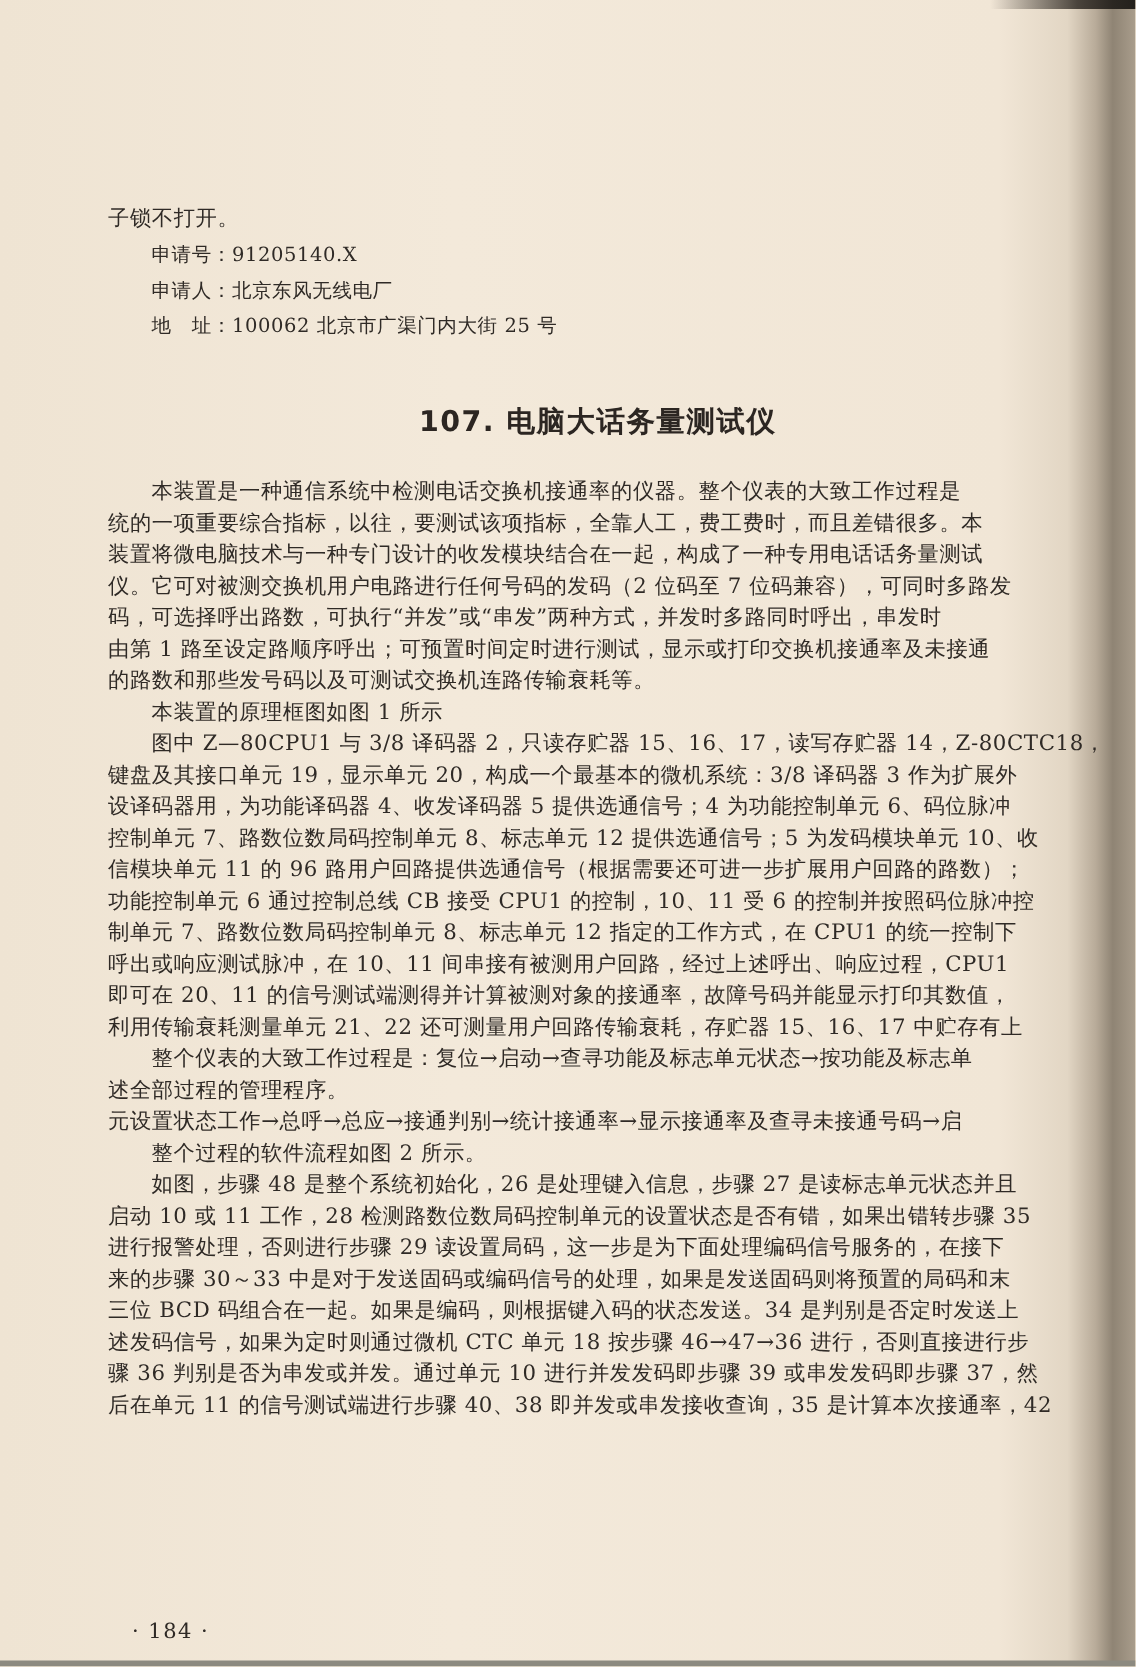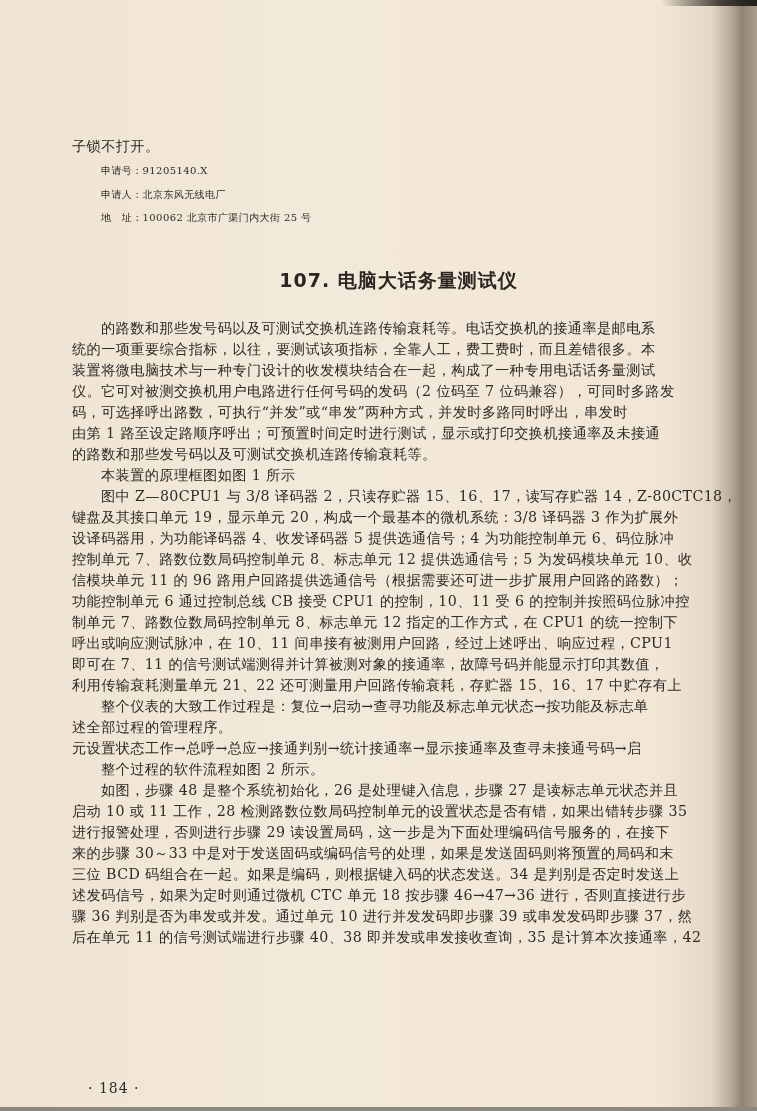--- a/index.html
+++ b/index.html
@@ -20,21 +20,21 @@
     .bottom-band {
       position: absolute; left: 0; top: 1107px; width: 757px; height: 4px;
       background: #8c8a80;
     }
     .text-block {
       position: absolute; left: 72px; width: 640px;
       font-size: 14.2px; line-height: 21px; letter-spacing: 0.4px;
     }
     .line { white-space: nowrap; height: 21px; }
     .indent { padding-left: 29px; }
-    .meta-line { white-space: nowrap; height: 23.5px; padding-left: 29px; font-size: 10px; letter-spacing: 0.4px; }
+    .meta-line { white-space: nowrap; height: 23.5px; padding-left: 29px; font-size: 13px; letter-spacing: 0.4px; }
     .title {
       position: absolute; top: 268px; left: 0; width: 757px; text-align: center;
       font-family: "DejaVu Sans", "Liberation Sans", sans-serif;
       font-size: 19px; font-weight: bold; letter-spacing: 1px; color: #2c2622;
       padding-left: 20px;
     }
     .page-number {
       position: absolute; left: 88px; top: 1080px; font-size: 14px; letter-spacing: 1px;
     }
   </style>
@@ -52,39 +52,39 @@
 <div class="text-block" style="top:160px;">
   <div class="meta-line">申请号：91205140.X</div>
   <div class="meta-line">申请人：北京东风无线电厂</div>
   <div class="meta-line">地　址：100062 北京市广渠门内大街 25 号</div>
 </div>
 
 <div class="title">107. 电脑大话务量测试仪</div>
 
 <div class="text-block" style="top:318px;">
 
-  <div class="line indent">的路数和那些发号码以及可测试交换机连路传输衰耗等。电话交换机的接通率是邮电系</div>
+  <div class="line indent">本装置是一种通信系统中检测电话交换机接通率的仪器。整个仪表的大致工作过程是</div>
   <div class="line">统的一项重要综合指标，以往，要测试该项指标，全靠人工，费工费时，而且差错很多。本</div>
   <div class="line">装置将微电脑技术与一种专门设计的收发模块结合在一起，构成了一种专用电话话务量测试</div>
   <div class="line">仪。它可对被测交换机用户电路进行任何号码的发码（2 位码至 7 位码兼容），可同时多路发</div>
   <div class="line">码，可选择呼出路数，可执行“并发”或“串发”两种方式，并发时多路同时呼出，串发时</div>
   <div class="line">由第 1 路至设定路顺序呼出；可预置时间定时进行测试，显示或打印交换机接通率及未接通</div>
   <div class="line">的路数和那些发号码以及可测试交换机连路传输衰耗等。</div>
 
   <div class="line indent">本装置的原理框图如图 1 所示</div>
 
   <div class="line indent">图中 Z—80CPU1 与 3/8 译码器 2，只读存贮器 15、16、17，读写存贮器 14，Z-80CTC18，</div>
   <div class="line">键盘及其接口单元 19，显示单元 20，构成一个最基本的微机系统：3/8 译码器 3 作为扩展外</div>
   <div class="line">设译码器用，为功能译码器 4、收发译码器 5 提供选通信号；4 为功能控制单元 6、码位脉冲</div>
   <div class="line">控制单元 7、路数位数局码控制单元 8、标志单元 12 提供选通信号；5 为发码模块单元 10、收</div>
   <div class="line">信模块单元 11 的 96 路用户回路提供选通信号（根据需要还可进一步扩展用户回路的路数）；</div>
   <div class="line">功能控制单元 6 通过控制总线 CB 接受 CPU1 的控制，10、11 受 6 的控制并按照码位脉冲控</div>
   <div class="line">制单元 7、路数位数局码控制单元 8、标志单元 12 指定的工作方式，在 CPU1 的统一控制下</div>
   <div class="line">呼出或响应测试脉冲，在 10、11 间串接有被测用户回路，经过上述呼出、响应过程，CPU1</div>
-  <div class="line">即可在 7、11 的信号测试端测得并计算被测对象的接通率，故障号码并能显示打印其数值，</div>
+  <div class="line">即可在 20、11 的信号测试端测得并计算被测对象的接通率，故障号码并能显示打印其数值，</div>
   <div class="line">利用传输衰耗测量单元 21、22 还可测量用户回路传输衰耗，存贮器 15、16、17 中贮存有上</div>
   <div class="line indent">整个仪表的大致工作过程是：复位→启动→查寻功能及标志单元状态→按功能及标志单</div>
 
   <div class="line">述全部过程的管理程序。</div>
   <div class="line">元设置状态工作→总呼→总应→接通判别→统计接通率→显示接通率及查寻未接通号码→启</div>
 
   <div class="line indent">整个过程的软件流程如图 2 所示。</div>
 
   <div class="line indent">如图，步骤 48 是整个系统初始化，26 是处理键入信息，步骤 27 是读标志单元状态并且</div>
   <div class="line">启动 10 或 11 工作，28 检测路数位数局码控制单元的设置状态是否有错，如果出错转步骤 35</div>

